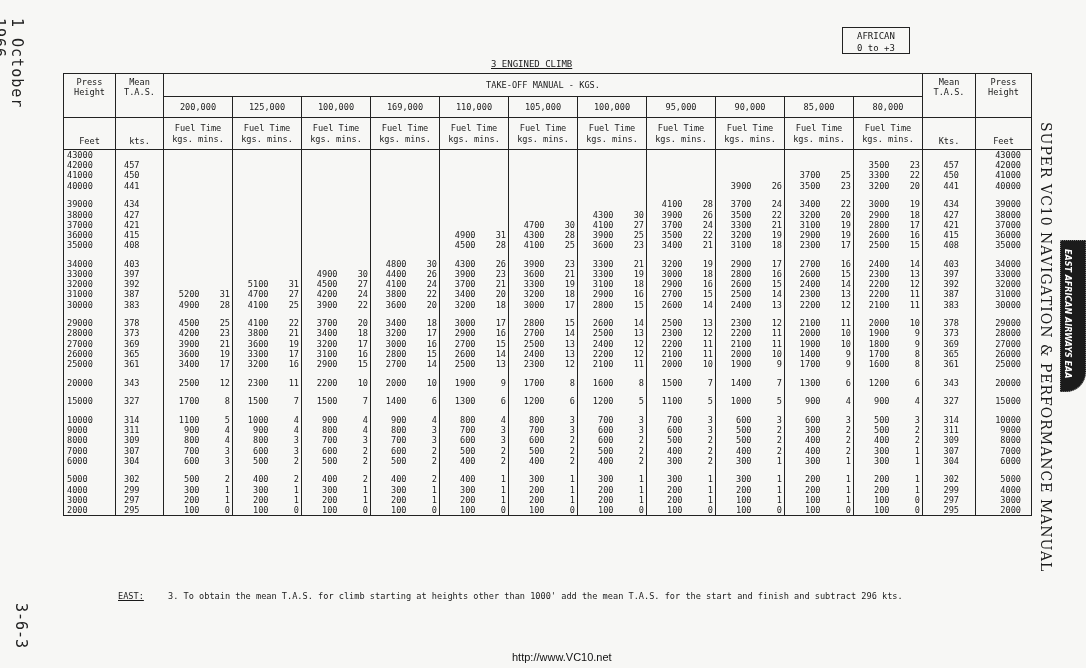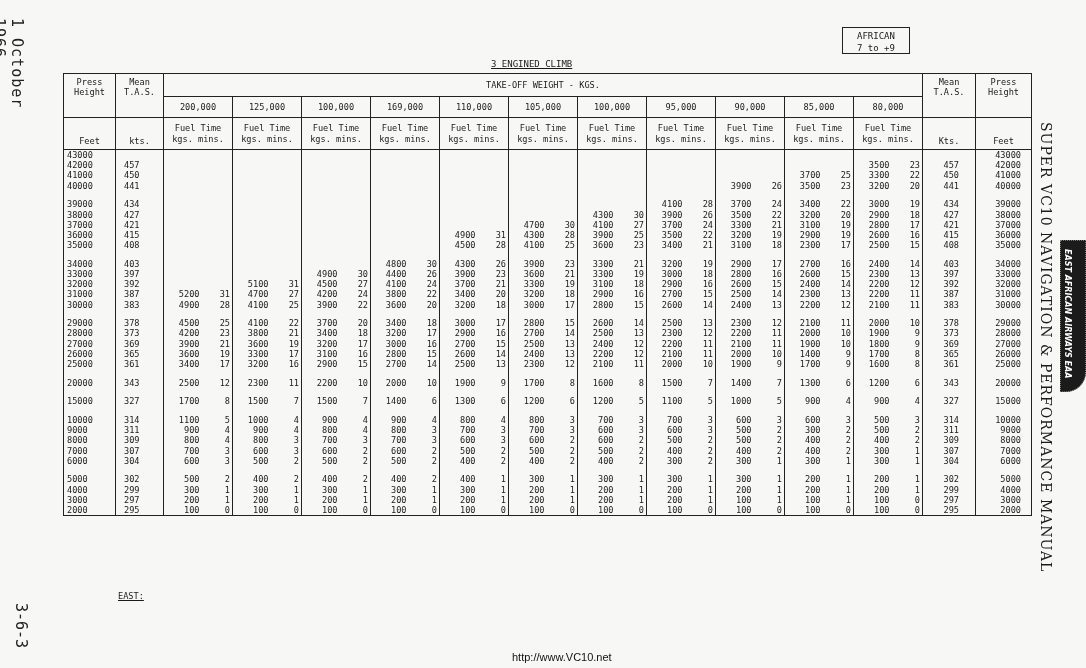--- a/index.html
+++ b/index.html
@@ -30,21 +30,21 @@
 
 <div class="side-date">1 October 1966</div>
 <div class="side-page">3-6-3</div>
 <div class="side-manual">SUPER VC10 NAVIGATION &amp; PERFORMANCE MANUAL</div>
 <div class="logo">
     <span>EAST AFRICAN AIRWAYS EAA</span>
   </div>
 
 <div class="std-box">
   <div>AFRICAN</div>
-  <div>7 to +9</div>
+  <div>0 to +3</div>
 </div>
 
 <div class="title">3 ENGINED CLIMB</div>
 
 <table class="tbl" id="climb-table">
     <colgroup>
       <col style="width: 52px;">
       <col style="width: 48px;">
       <col style="width: 40px;">
       <col style="width: 29px;">
@@ -68,21 +68,21 @@
       <col style="width: 29px;">
       <col style="width: 40px;">
       <col style="width: 29px;">
       <col style="width: 53px;">
       <col style="width: 56px;">
     </colgroup>
   <thead id="thead">
       <tr>
         <th rowspan="2" style="border: 1.5px solid rgb(34, 34, 34); height: 22px; vertical-align: top; padding-top: 3px;">Press Height</th>
         <th rowspan="2" style="border: 1.5px solid rgb(34, 34, 34); vertical-align: top; padding-top: 3px;">Mean T.A.S.</th>
-        <th colspan="22" style="border: 1.5px solid rgb(34, 34, 34); height: 22px;">TAKE-OFF WEIGHT - KGS.</th>
+        <th colspan="22" style="border: 1.5px solid rgb(34, 34, 34); height: 22px;">TAKE-OFF MANUAL - KGS.</th>
         <th rowspan="2" style="border: 1.5px solid rgb(34, 34, 34); vertical-align: top; padding-top: 3px;">Mean T.A.S.</th>
         <th rowspan="2" style="border: 1.5px solid rgb(34, 34, 34); vertical-align: top; padding-top: 3px;">Press Height</th>
       </tr>
       <tr>
         <th colspan="2" style="border: 1.5px solid rgb(34, 34, 34); height: 20px;">200,000</th>
         <th colspan="2" style="border: 1.5px solid rgb(34, 34, 34); height: 20px;">125,000</th>
         <th colspan="2" style="border: 1.5px solid rgb(34, 34, 34); height: 20px;">100,000</th>
         <th colspan="2" style="border: 1.5px solid rgb(34, 34, 34); height: 20px;">169,000</th>
         <th colspan="2" style="border: 1.5px solid rgb(34, 34, 34); height: 20px;">110,000</th>
         <th colspan="2" style="border: 1.5px solid rgb(34, 34, 34); height: 20px;">105,000</th>
@@ -1179,16 +1179,17 @@
         <td style="height: 10.2px; border-bottom: 1.5px solid rgb(34, 34, 34); text-align: right; padding-right: 2px;">0</td>
         <td style="height: 10.2px; border-bottom: 1.5px solid rgb(34, 34, 34); border-left: 1.5px solid rgb(34, 34, 34); text-align: right; padding-right: 16px;">295</td>
         <td style="height: 10.2px; border-bottom: 1.5px solid rgb(34, 34, 34); border-left: 1.5px solid rgb(34, 34, 34); border-right: 1.5px solid rgb(34, 34, 34); text-align: right; padding-right: 10px;">2000</td>
       </tr>
     </tbody>
 </table>
 
 <div class="notes">
   <div class="lbl">EAST:</div>
   <div class="items">
+    <div>3. To obtain the mean T.A.S. for climb starting at heights other than 1000' add the mean T.A.S. for the start and finish and subtract 296 kts.</div>
   </div>
 </div>
 
 <div class="url">http://www.VC10.net</div>
 
 </body></html>

